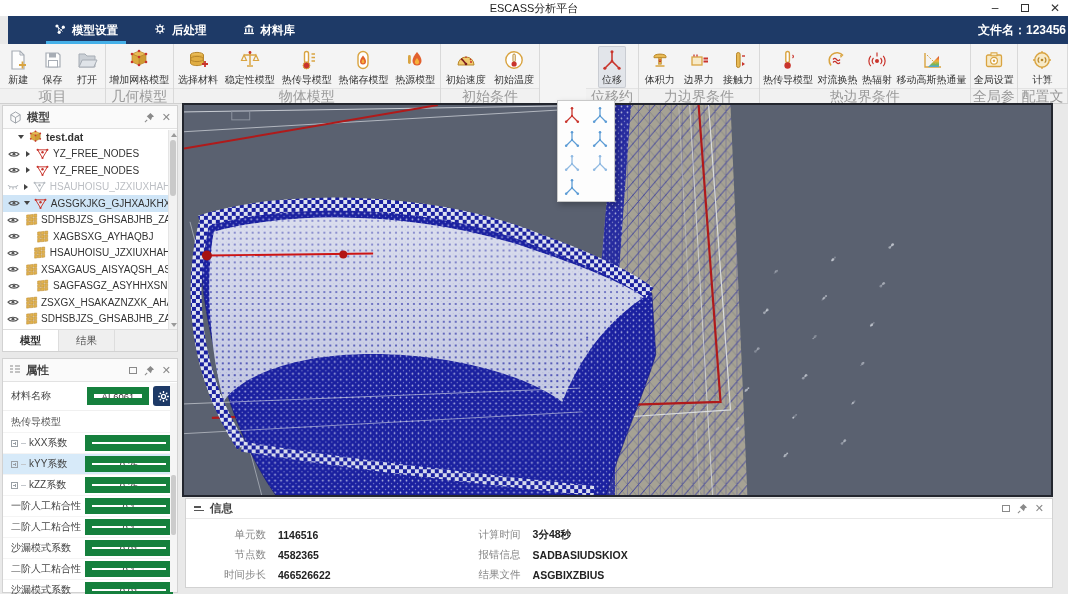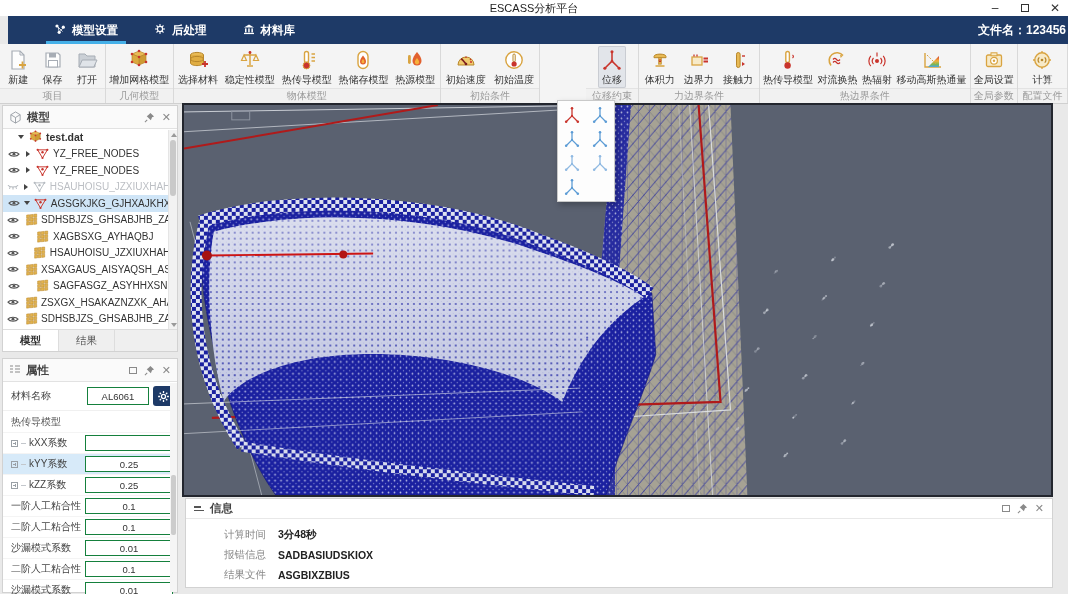--- a/index.html
+++ b/index.html
@@ -23,21 +23,21 @@
 
 
 .toolbar { position:absolute; left:0; top:44px; width:1068px; height:60px; background:#f4f4f4; border-bottom:1px solid #d0d0d0; display:flex; }
 .tb-group { display:flex; flex-direction:column; border-right:1px solid #d9d9d9; }
 .tb-buttons { flex:1; display:flex; align-items:stretch; justify-content:space-around; padding:2px 1px 0 1px; }
 .tb-btn { display:flex; flex-direction:column; align-items:center; justify-content:flex-start; padding:2px 2px 0 2px; cursor:pointer; border-radius:2px; }
 .tb-btn.active { background:#e2e5ea; box-shadow:inset 0 0 0 1px #c9ccd2; }
 .tb-btn .ic { width:24px; height:24px; display:flex; align-items:center; justify-content:center; }
 .tb-btn .ic svg { width:22px; height:22px; }
 .tb-btn .lbl { font-size:10px; color:#333; white-space:nowrap; margin-top:1px; }
-.tb-group-label { height:15px; text-align:center; font-size:10px; color:#9a9a9a; border-top:1px solid #e3e3e3; line-height:14px; background:#f1f1f1; }
+.tb-group-label { height:15px; text-align:center; font-size:14px; color:#9a9a9a; border-top:1px solid #e3e3e3; line-height:14px; background:#f1f1f1; }
 
 
 .panel { position:absolute; background:#fff; border:1px solid #d2d2d2; }
 .panel-header { height:23px; display:flex; align-items:center; gap:5px; padding:0 6px; background:#fafafa; border-bottom:1px solid #e2e2e2; }
 .panel-header .ph-title { font-size:11.5px; font-weight:bold; color:#444; flex:1; }
 .ph-icons { display:flex; gap:7px; align-items:center; }
 .ph-icons span { cursor:pointer; color:#8a8a8a; font-size:11px; display:flex; align-items:center; }
 .ph-icons .sq { width:8px; height:7px; border:1px solid #8a8a8a; display:block; }
 .ph-icons svg { width:11px; height:11px; }
 
@@ -60,21 +60,21 @@
 .tree-scroll .up { top:3px; border-bottom:4px solid #999; }
 .tree-scroll .dn { bottom:3px; border-top:4px solid #999; }
 .tree-tabs { position:absolute; left:0; bottom:0; width:100%; height:22px; display:flex; background:#efefef; border-top:1px solid #ddd; }
 .tree-tab { flex:0 0 56px; display:flex; align-items:center; justify-content:center; font-size:10.5px; color:#555; border-right:1px solid #ddd; cursor:pointer; }
 .tree-tab.active { background:#fff; font-weight:bold; color:#333; }
 
 
 .props-panel { left:2px; top:358px; width:176px; height:235px; }
 .prop-material { display:flex; align-items:center; gap:4px; padding:4px 4px; }
 .prop-material .plabel { flex:1; font-size:10px; color:#444; padding-left:4px; }
-.prop-input { width:62px; height:18px; border:1px solid #15803d; font-size:9.5px; text-align:center; color:#333; background:#fff; font-family:inherit; }
+.prop-input { width:62px; height:18px; border:7px solid #15803d; font-size:9.5px; text-align:center; color:#333; background:#fff; font-family:inherit; }
 .gear-btn { width:20px; height:20px; background:#1E3A67; border-radius:3px; display:flex; align-items:center; justify-content:center; cursor:pointer; }
 .gear-btn svg { width:13px; height:13px; }
 .prop-section { font-size:10px; color:#555; padding:4px 8px 3px 8px; border-top:1px solid #f0f0f0; }
 .prop-row { display:flex; align-items:center; height:21px; padding:0 4px 0 8px; gap:4px; border-top:1px solid #f4f4f4; }
 .prop-row.hl { background:#D7EAF9; }
 .prop-row .plabel { flex:1; font-size:10px; color:#444; display:flex; align-items:center; gap:3px; }
 .node-box { width:7px; height:7px; border:1px solid #9aa0a6; position:relative; flex:none; }
 .node-box::before { content:""; position:absolute; left:1px; right:1px; top:2.5px; height:1px; background:#9aa0a6; }
 .node-box::after { content:""; position:absolute; top:1px; bottom:1px; left:2.5px; width:1px; background:#9aa0a6; }
 .node-dash { width:5px; height:1px; background:#c3c7cc; flex:none; }
@@ -1115,20 +1115,34 @@
               <path d="M7 1l4 4-2.2.8L7.5 9 3 4.5l1.8-1.3z" fill="#8a8a8a"></path>
               <path d="M3.5 8.5L1 11" stroke="#8a8a8a" stroke-width="1.1"></path>
             </svg>
           </span>
         <span>✕</span>
       </div>
     </div>
     <div id="info-cols">
         <div class="info-col">
           <div class="info-field">
+            <span class="flabel">单元数</span>
+            <span class="fvalue">1146516</span>
+          </div>
+          <div class="info-field">
+            <span class="flabel">节点数</span>
+            <span class="fvalue">4582365</span>
+          </div>
+          <div class="info-field">
+            <span class="flabel">时间步长</span>
+            <span class="fvalue">466526622</span>
+          </div>
+        </div>
+        <div class="info-col">
+          <div class="info-field">
             <span class="flabel">计算时间</span>
             <span class="fvalue">3分48秒</span>
           </div>
           <div class="info-field">
             <span class="flabel">报错信息</span>
             <span class="fvalue">SADBASIUDSKIOX</span>
           </div>
           <div class="info-field">
             <span class="flabel">结果文件</span>
             <span class="fvalue">ASGBIXZBIUS</span>

